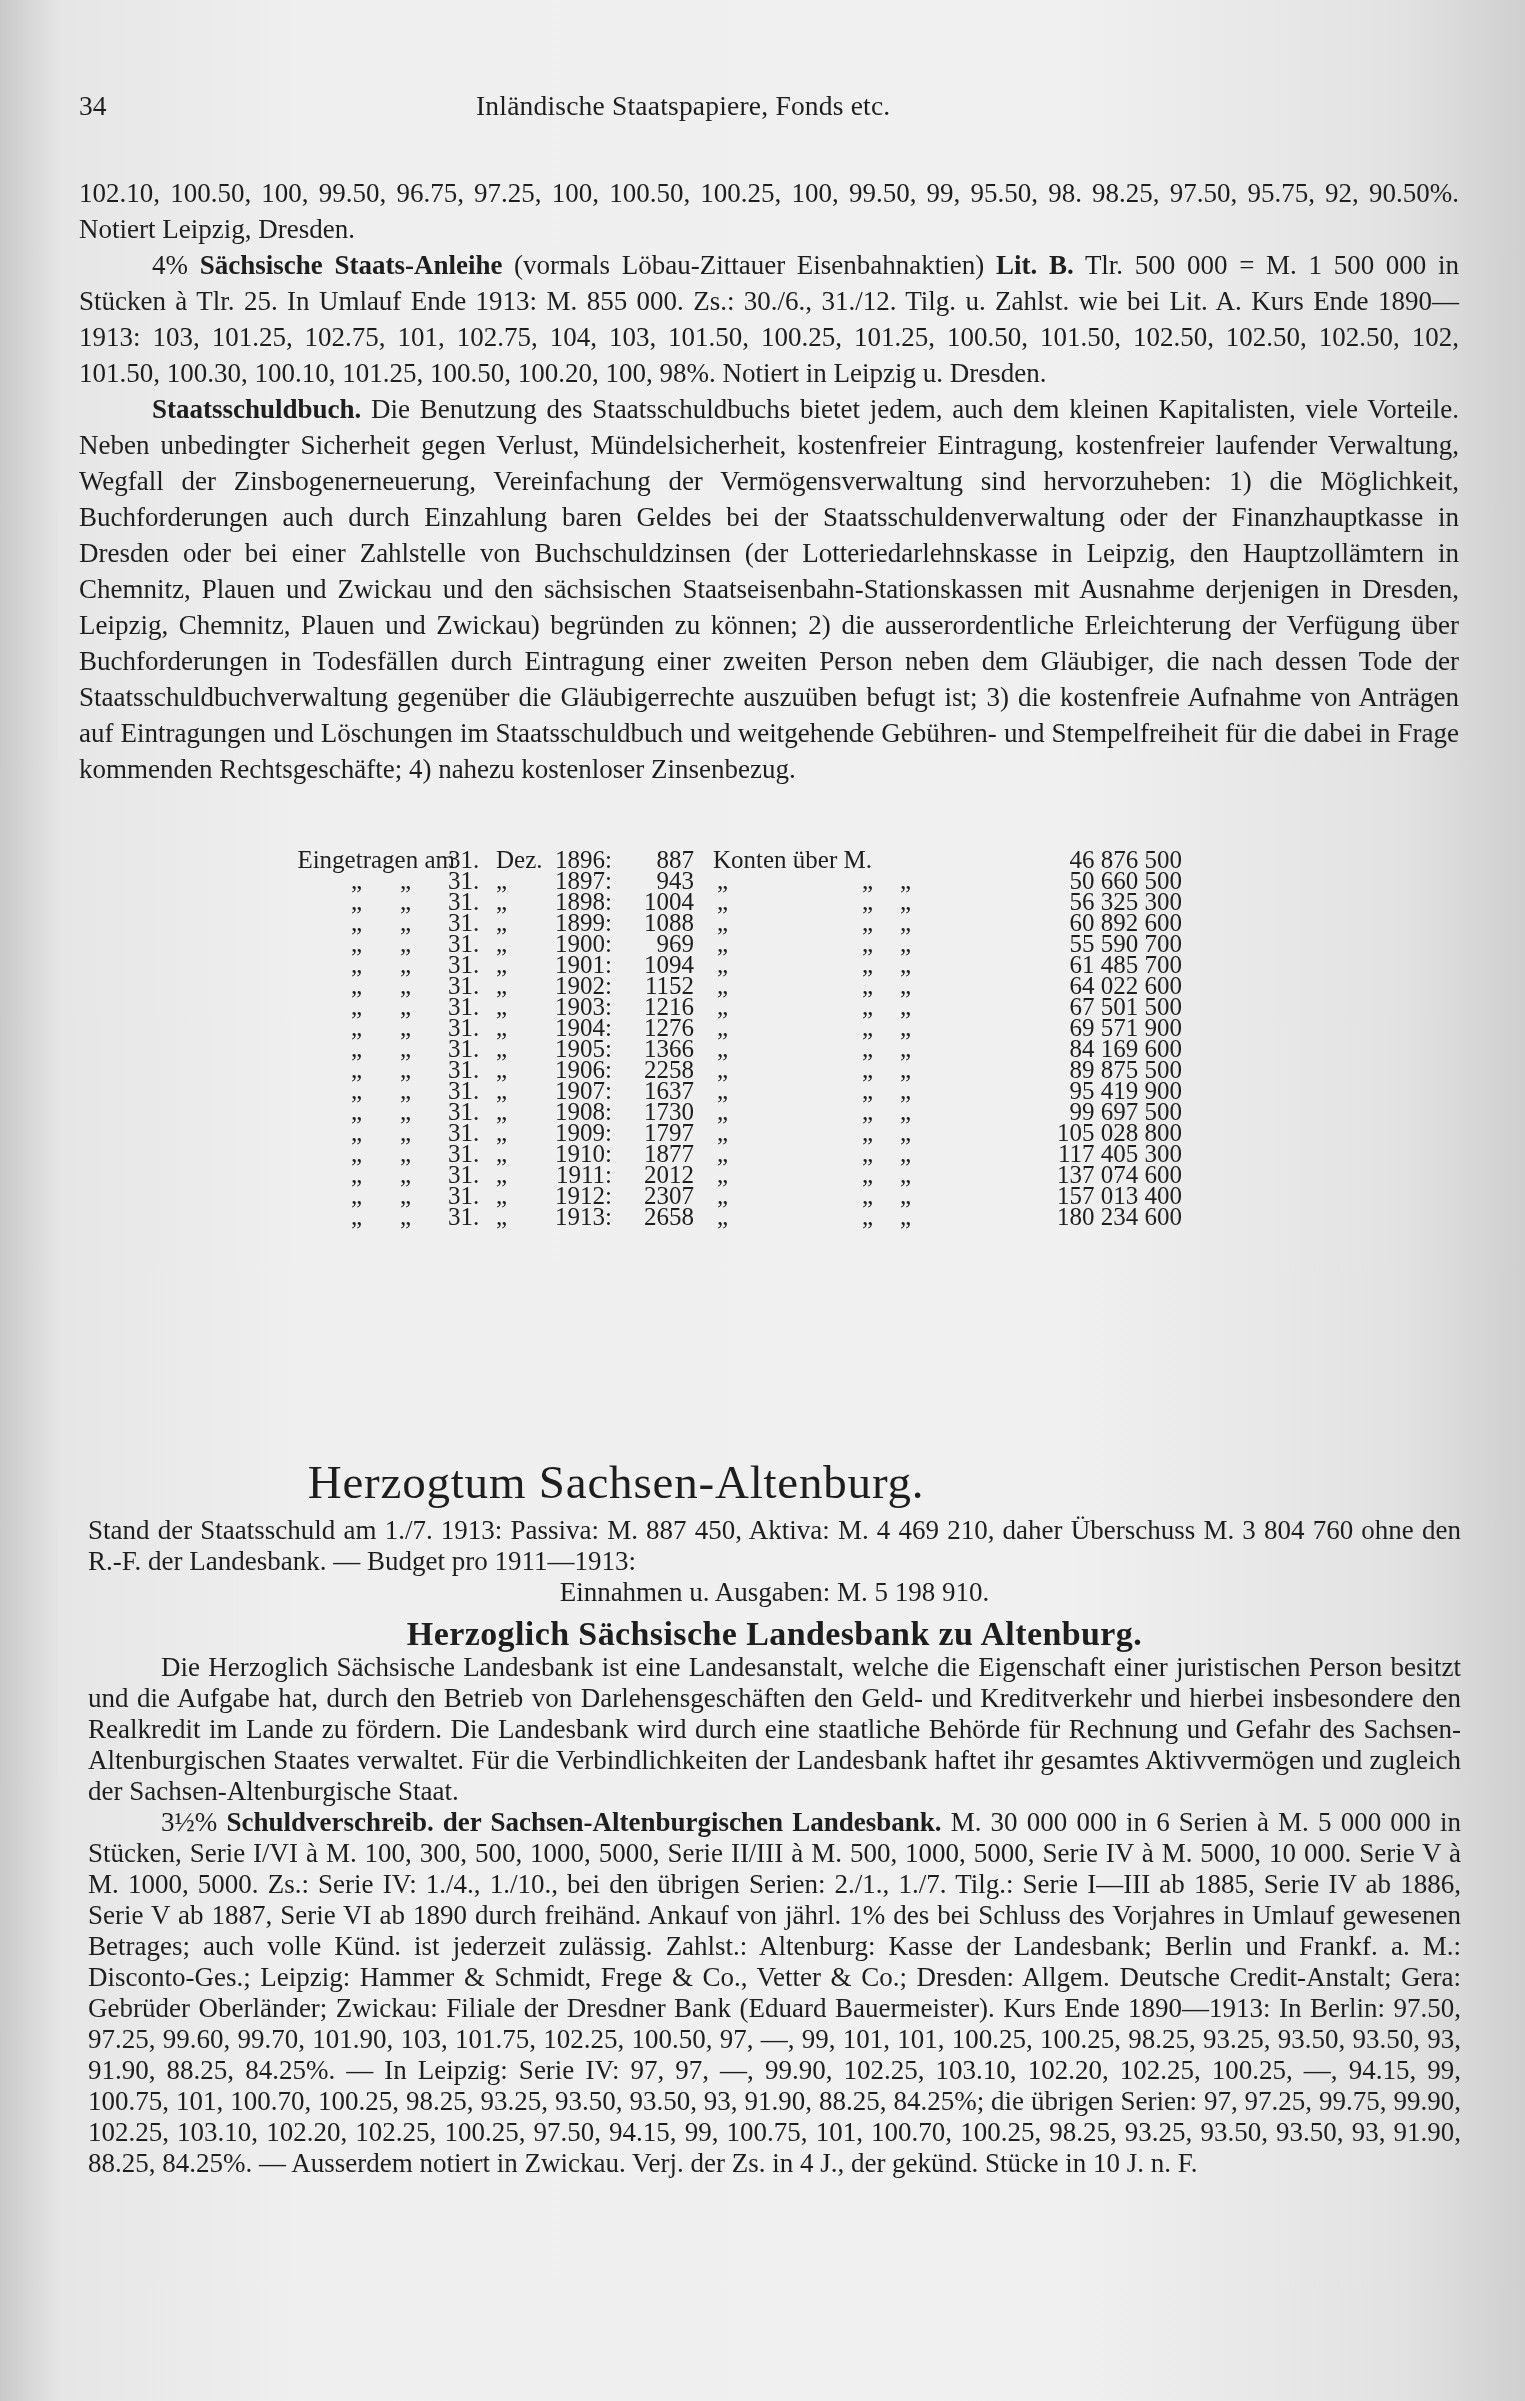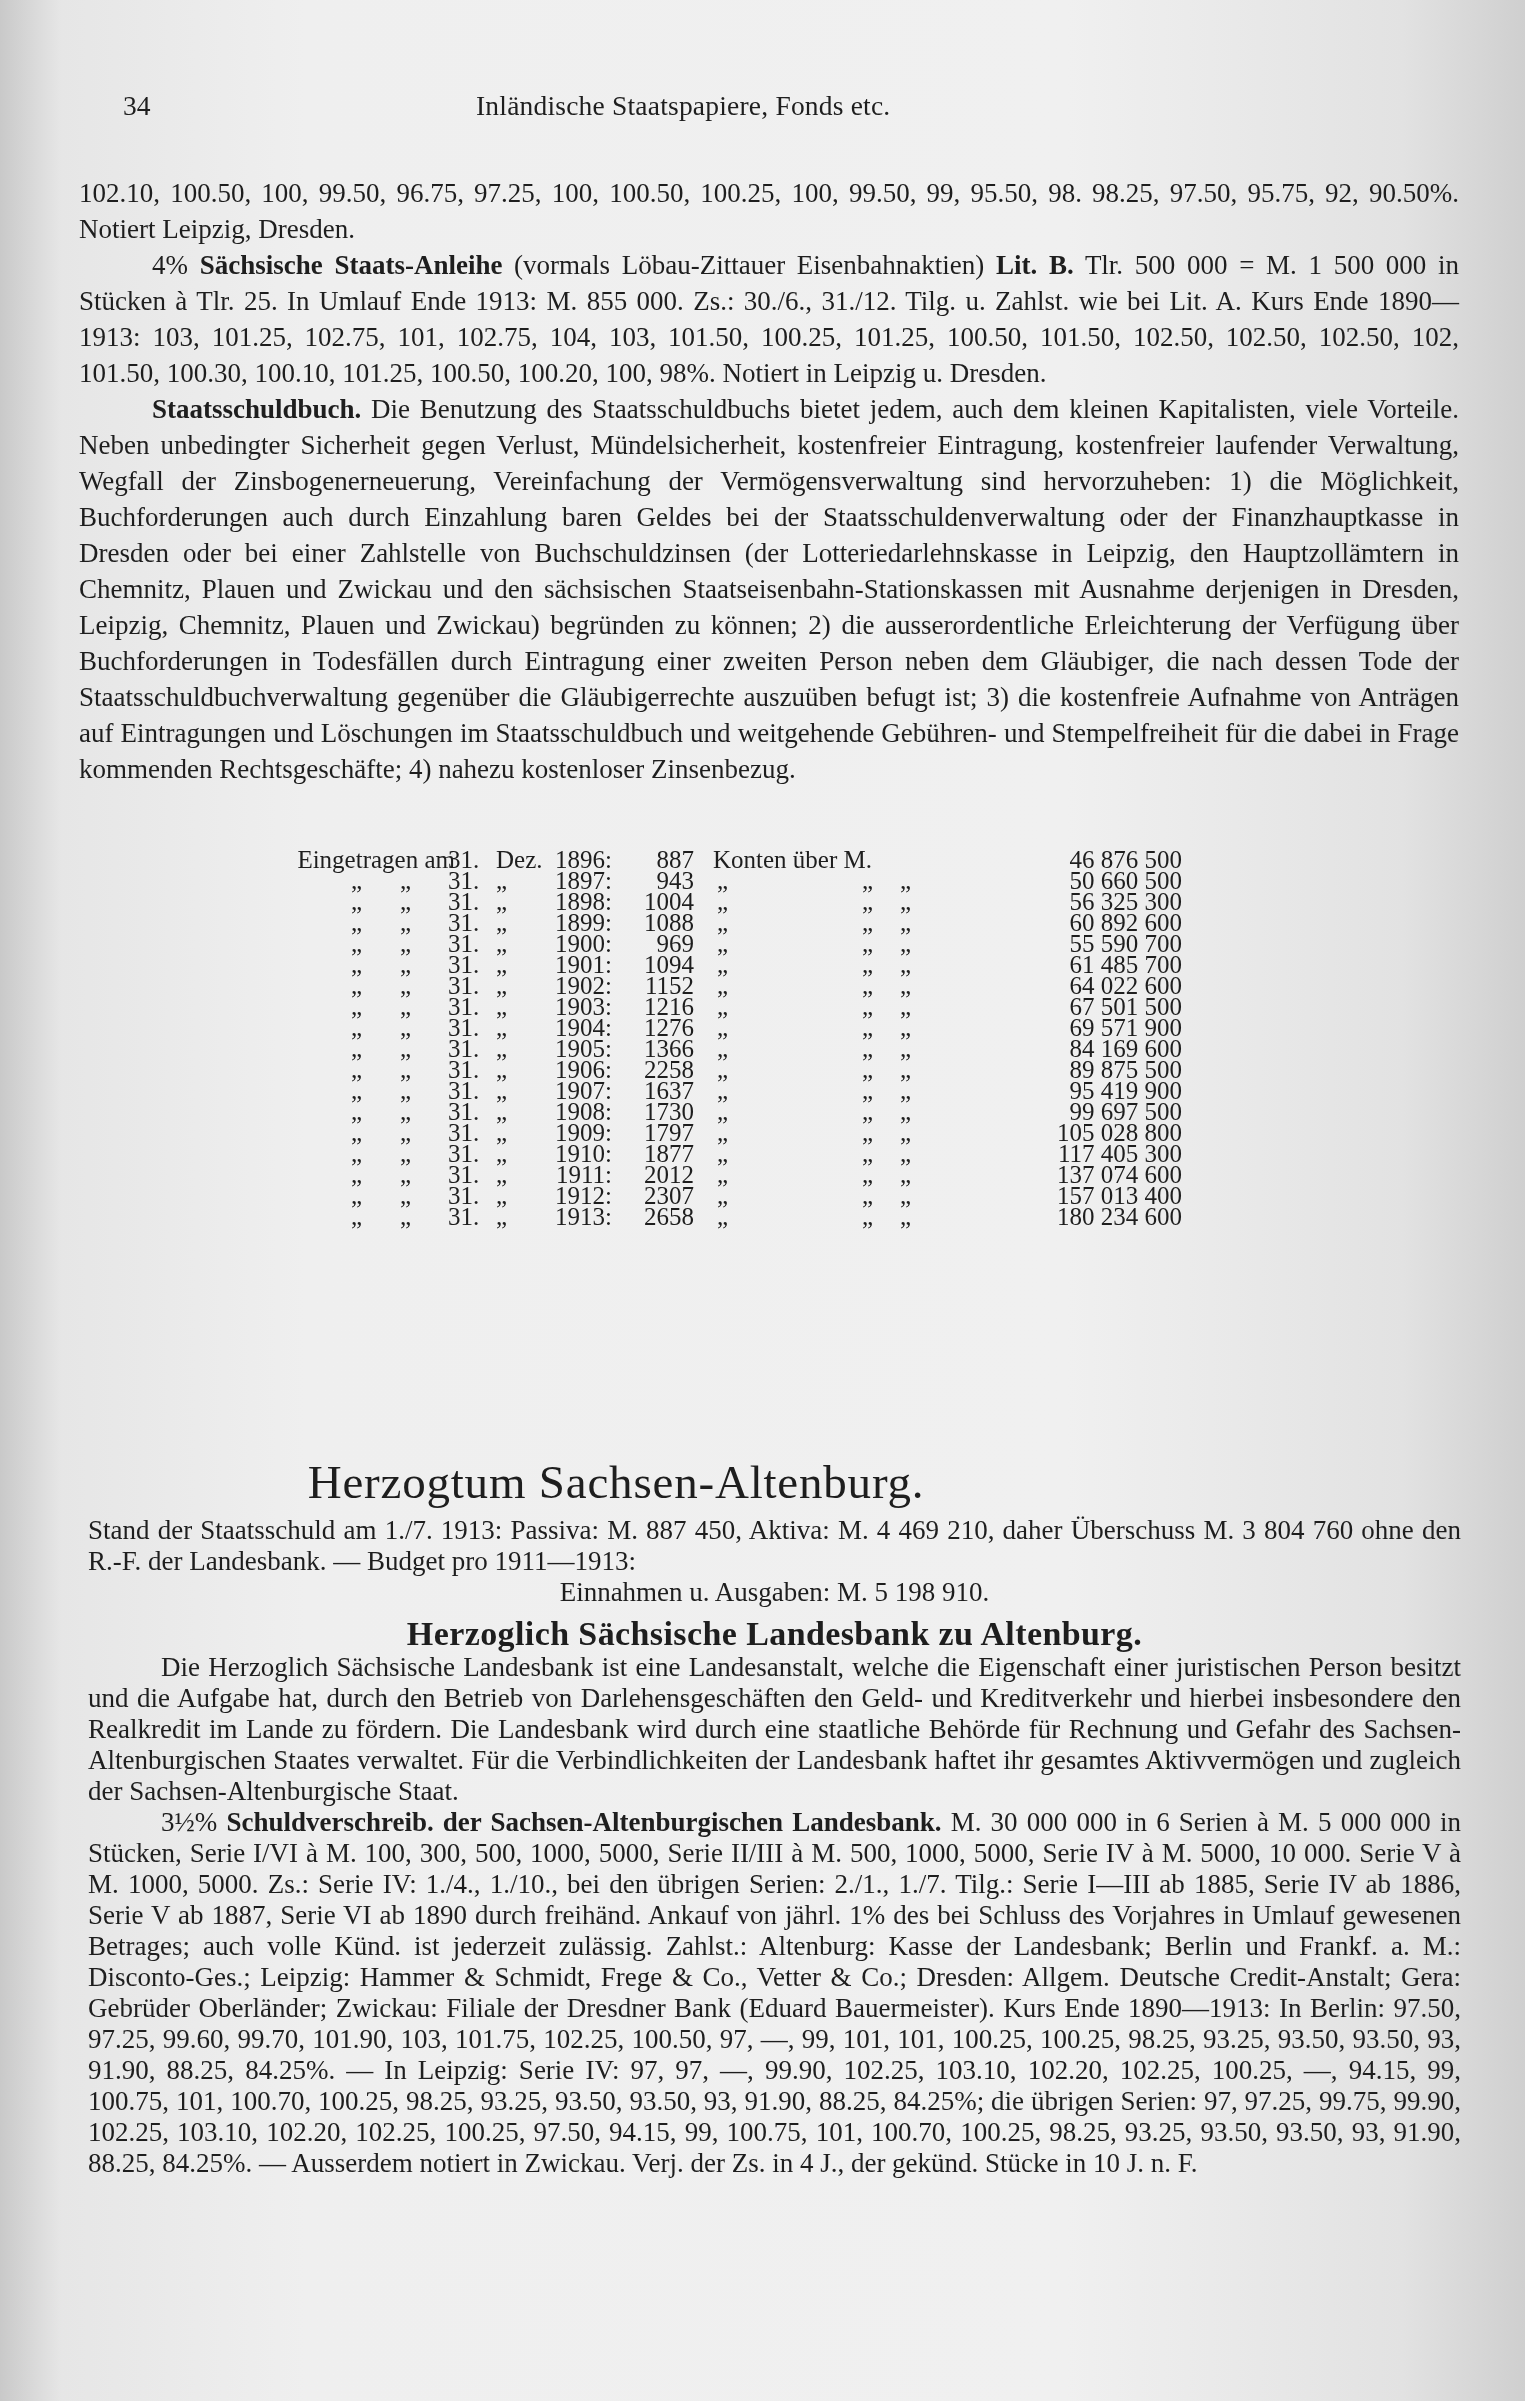--- a/index.html
+++ b/index.html
@@ -4,21 +4,21 @@
 <style>
   html, body { margin: 0; padding: 0; }
   body {
     width: 1525px; height: 2401px; overflow: hidden;
     background: linear-gradient(90deg, #c9c9c9 0%, #e6e6e6 4%, #efefef 20%, #f0f0f0 70%, #e2e2e2 92%, #cfcfcf 100%);
     font-family: "Liberation Serif", "DejaVu Serif", serif;
     color: #1e1e1e;
   }
   .page { position: relative; width: 1525px; height: 2401px; }
   .header { position: absolute; top: 90px; left: 79px; width: 1373px; height: 46px; }
-  .page-num { position: absolute; left: 0; top: 0; font-size: 27.5px; margin-left: 44px; }
+  .page-num { position: absolute; left: 0; top: 0; font-size: 27.5px; }
   .running-title { position: absolute; left: 397px; top: 0; font-size: 27.5px; letter-spacing: 0.2px; }
 
   .body { position: absolute; top: 175px; left: 79px; width: 1380px; font-size: 27px; line-height: 36px; text-align: justify; }
   .para { margin: 0; text-indent: 0; }
   .indent { text-indent: 73px; }
   b, .bold { font-weight: bold; }
 
   .table { position: absolute; top: 849px; left: 305px; width: 976px; font-size: 25px; line-height: 21px; }
   .row { position: relative; height: 21px; white-space: nowrap; }
   .row span { position: absolute; top: 0; }

